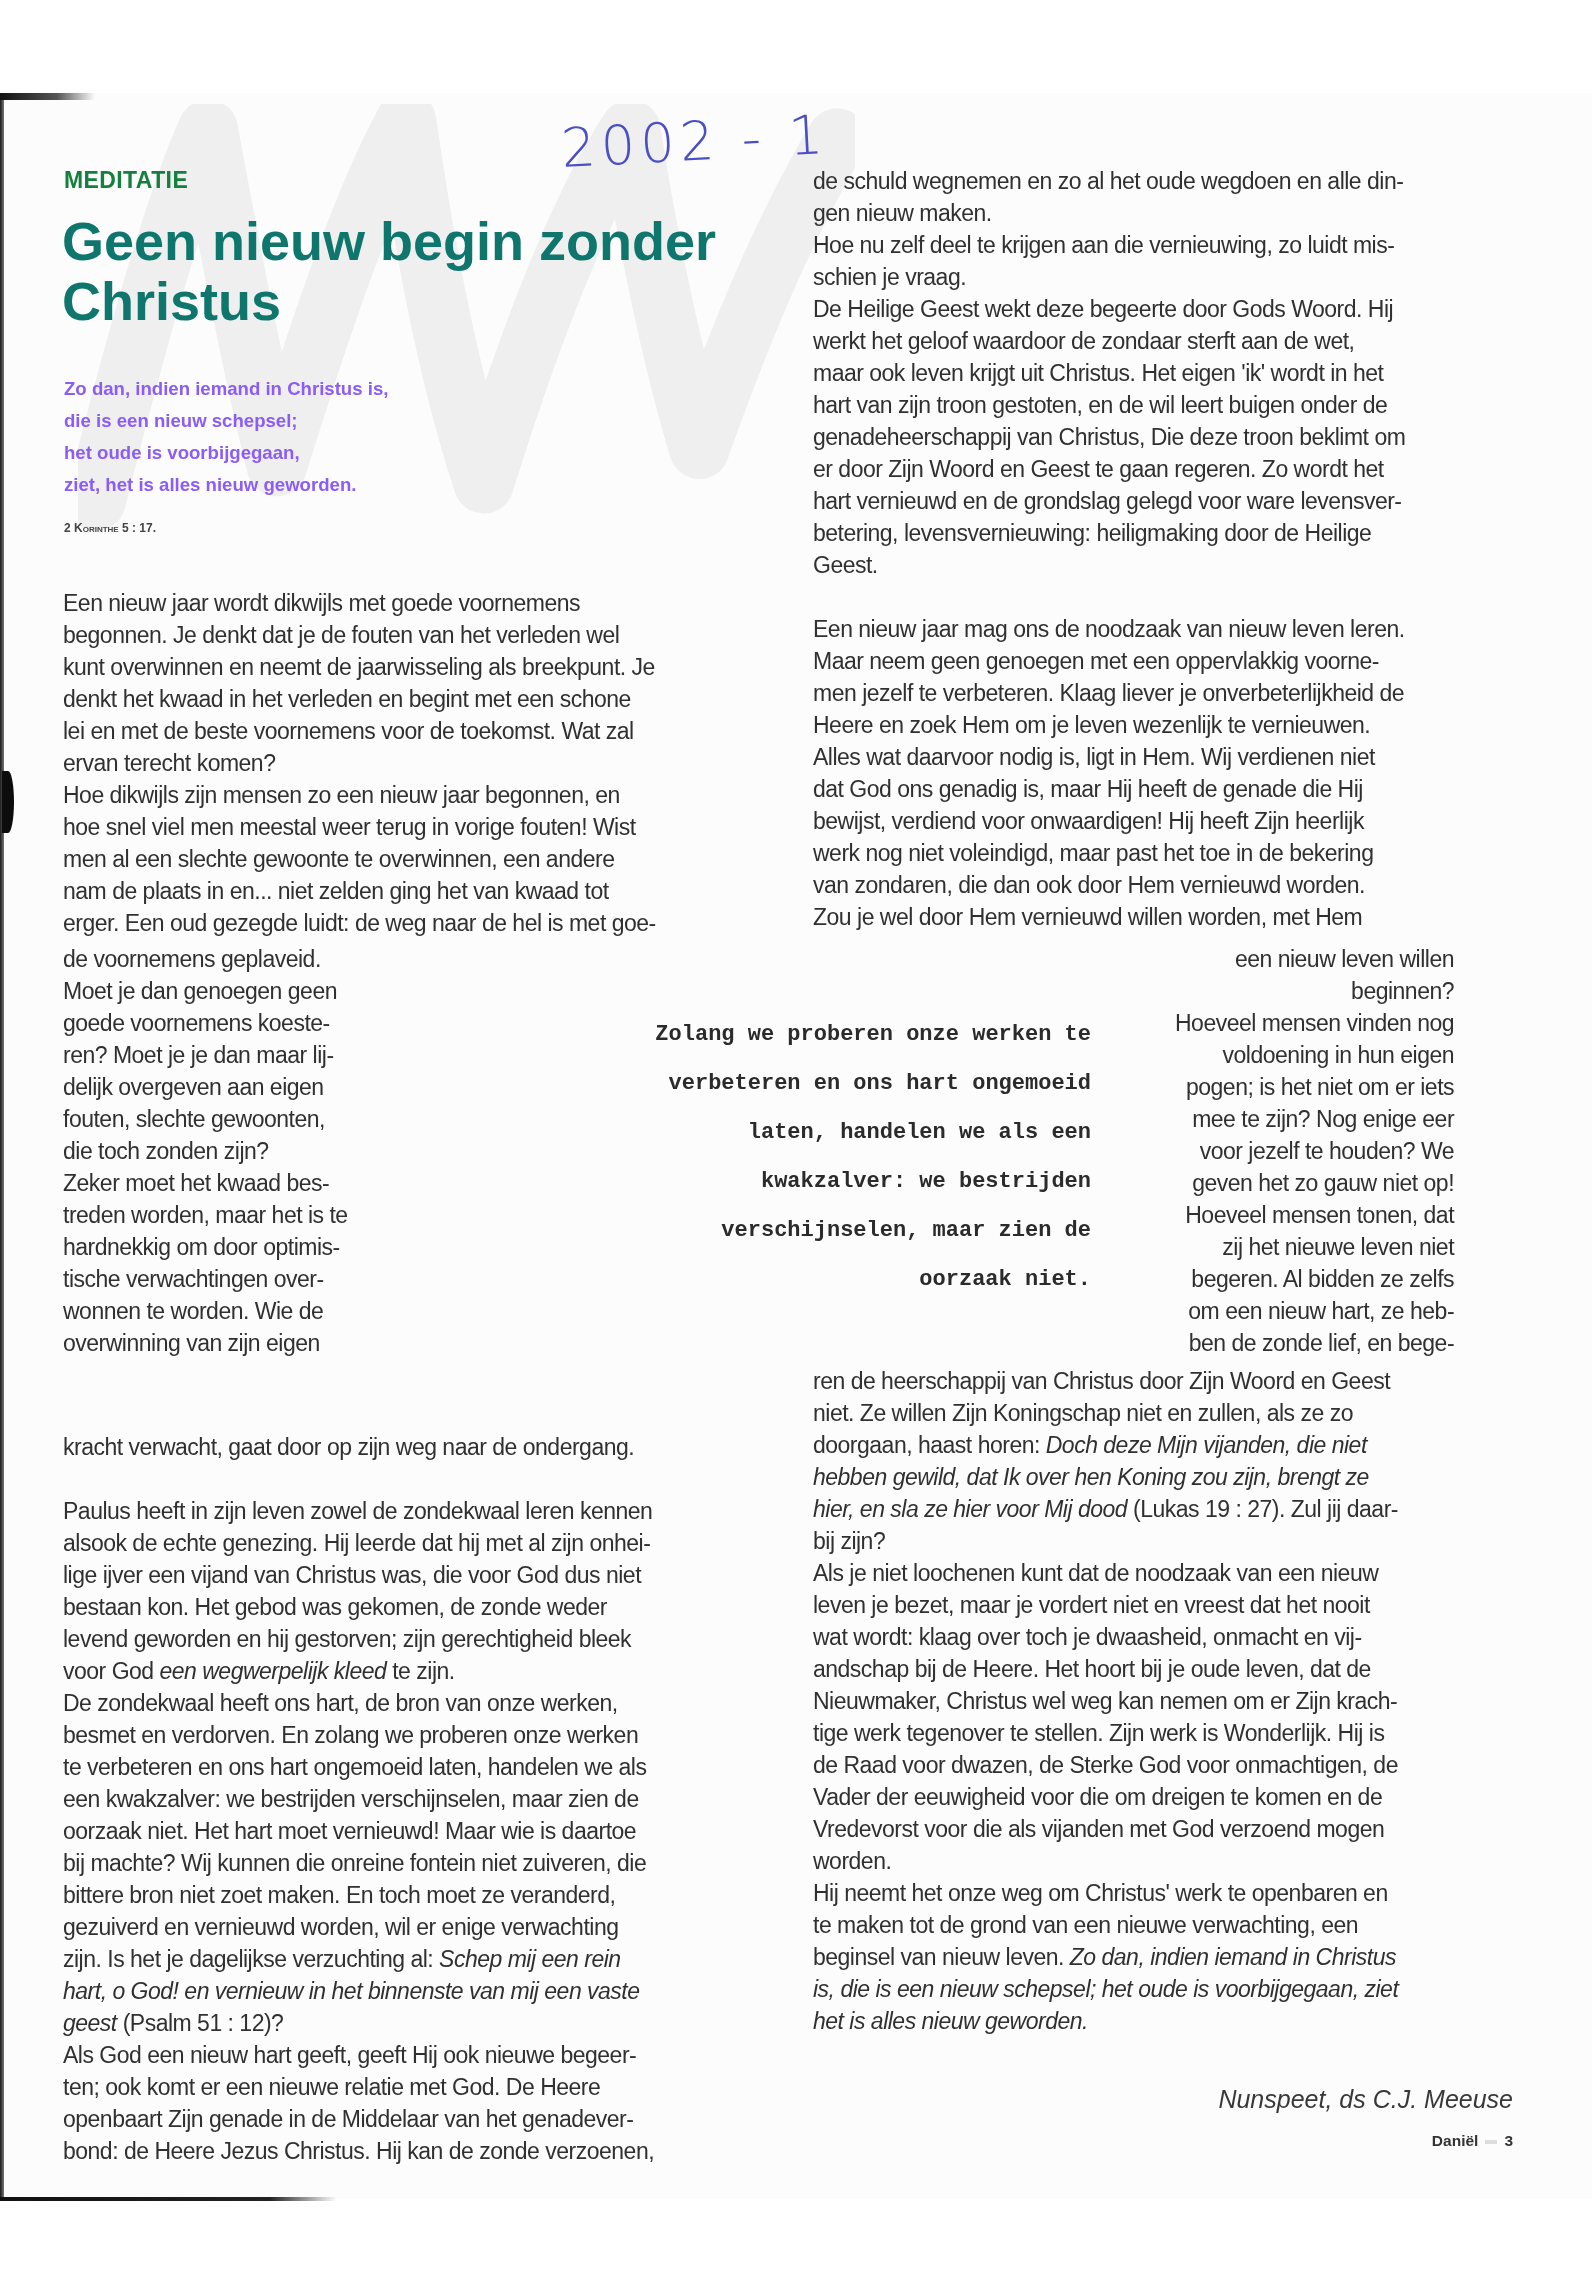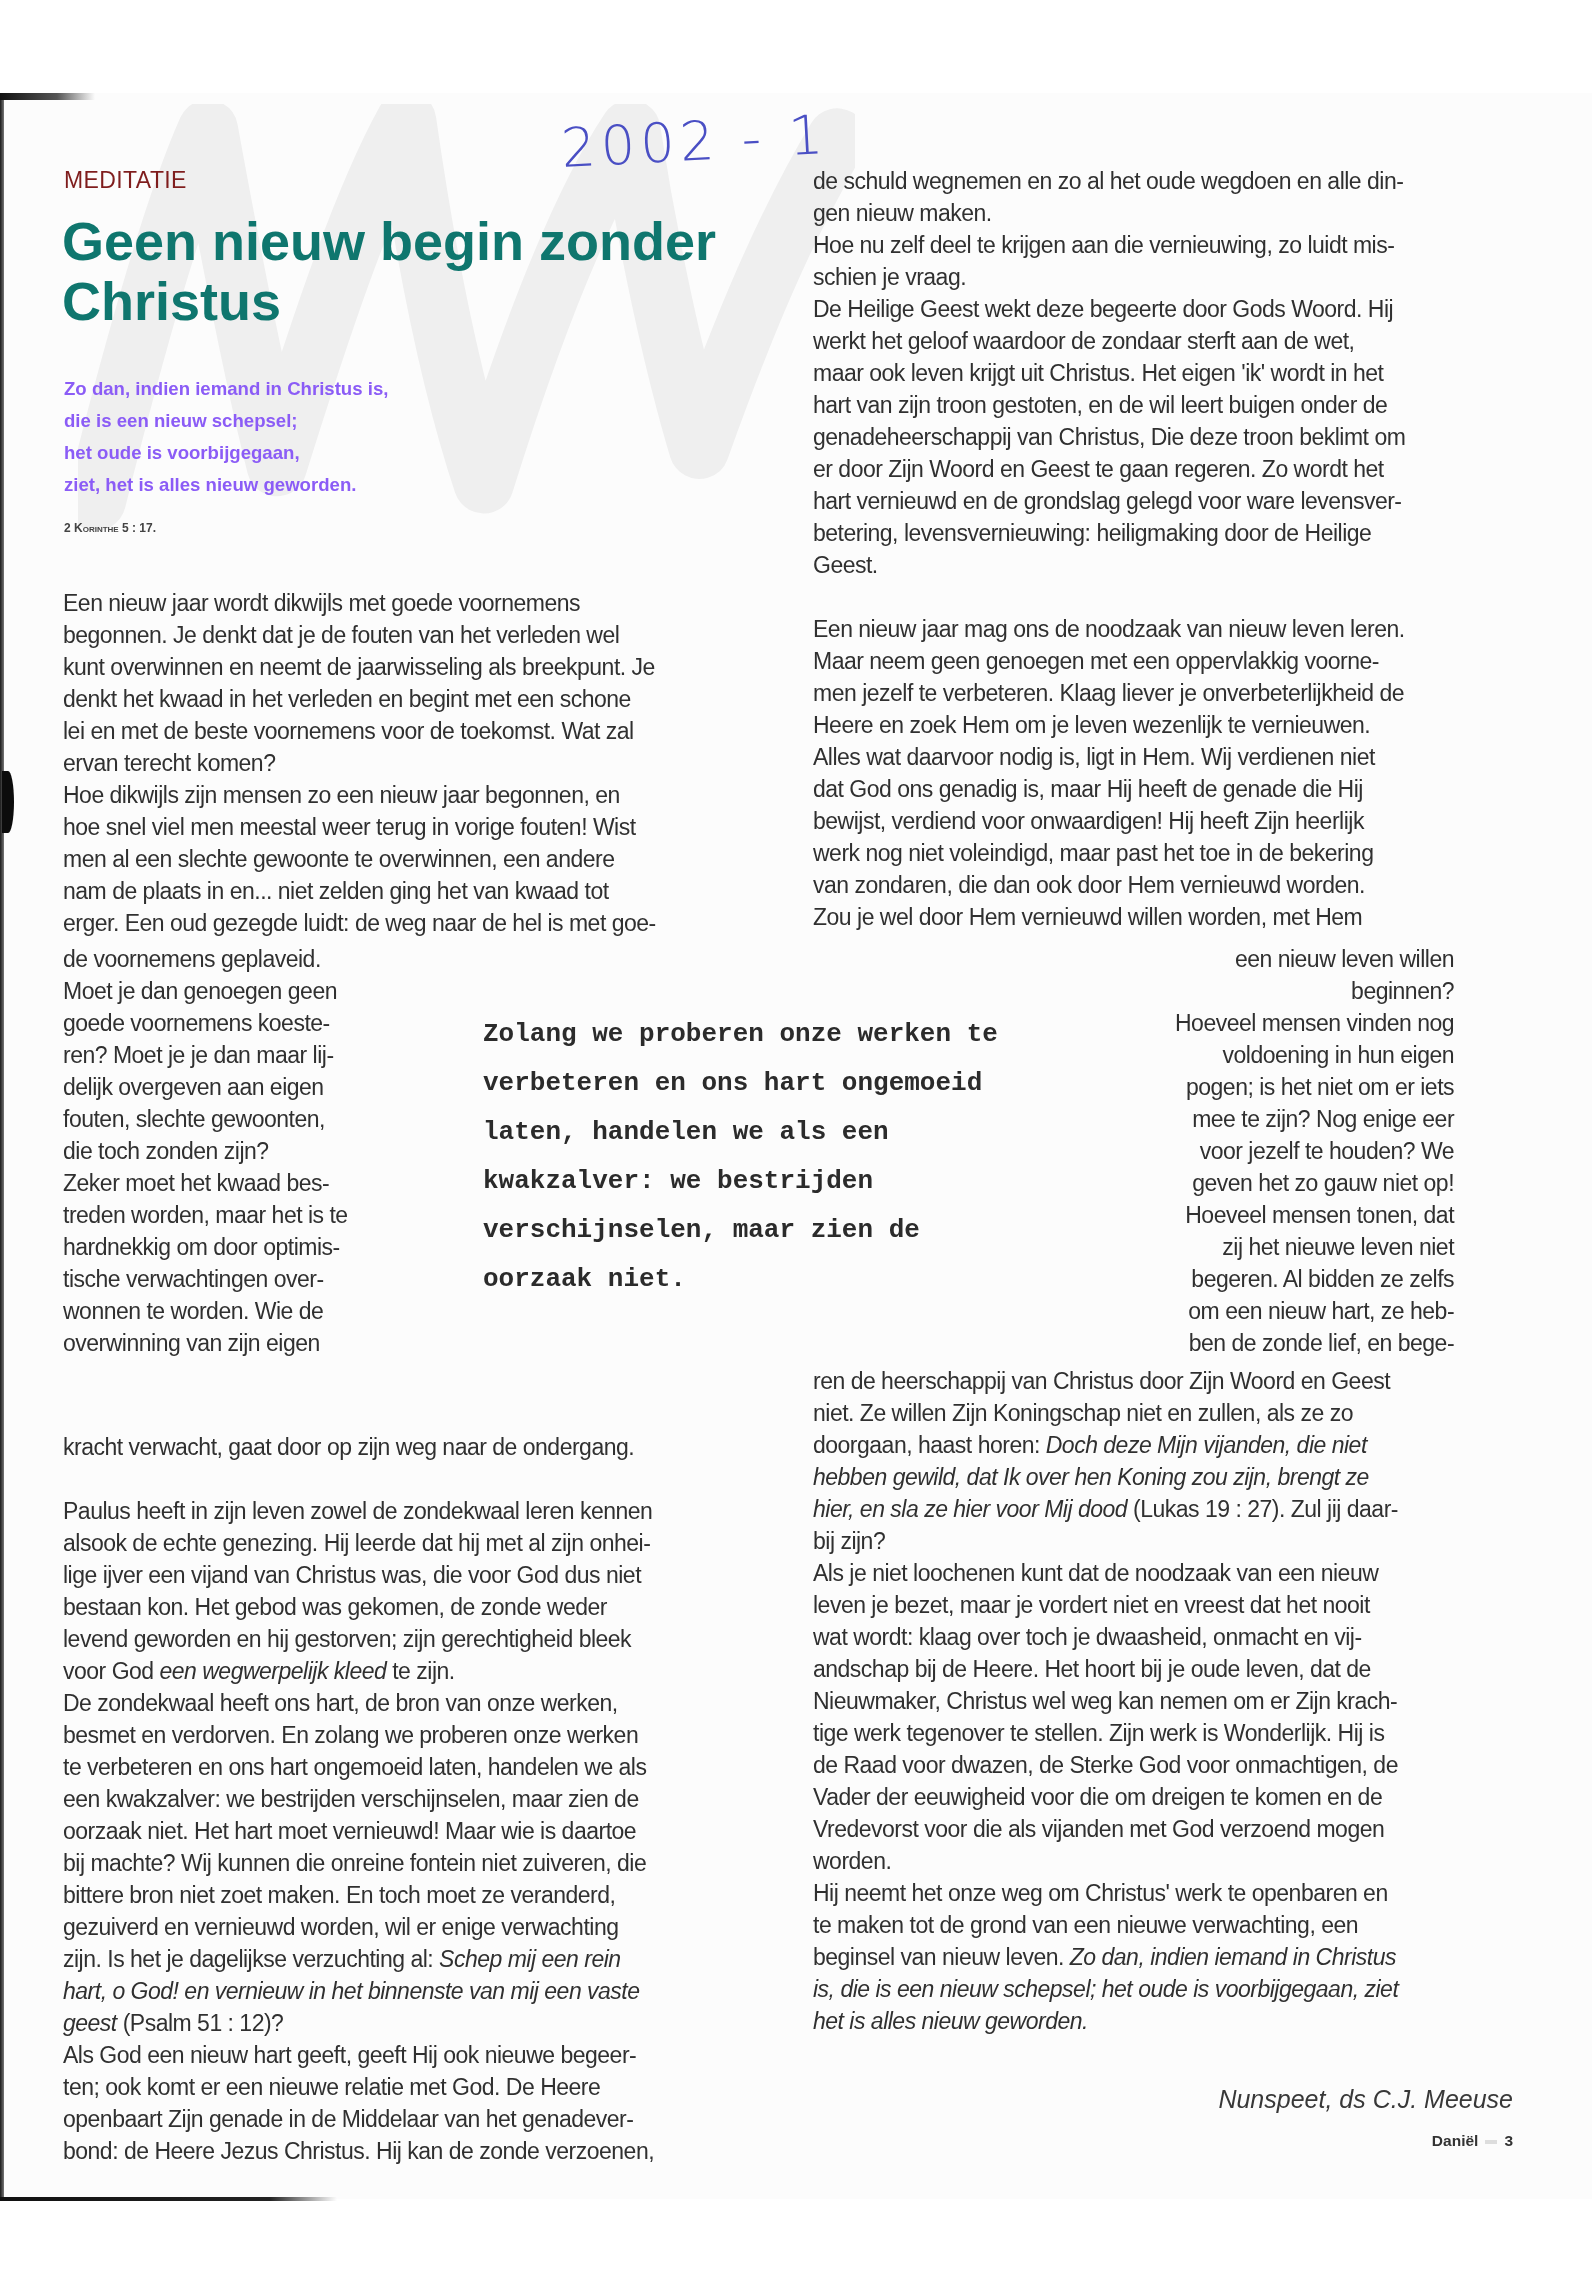--- a/index.html
+++ b/index.html
@@ -10,31 +10,31 @@
                background: linear-gradient(to right, #1a1a1a, #777); }
   .edge-top { position: absolute; left: 0; top: 93px; width: 95px; height: 7px;
               background: linear-gradient(to right, #111 0%, #555 60%, rgba(255,255,255,0) 100%); }
   .edge-bottom { position: absolute; left: 0; top: 2197px; width: 337px; height: 3.5px;
                  background: linear-gradient(to right, #111 0%, #222 80%, rgba(255,255,255,0) 100%); }
   .binding-mark { position: absolute; left: 1.7px; top: 771px; width: 12px; height: 62px;
                   background: #0c0c0c; border-radius: 0 50% 50% 0; }
   .watermark { position: absolute; left: 78px; top: 104px; width: 777px; height: 431px; pointer-events: none; }
   .handwritten { position: absolute; left: 561px; top: 110px; font-family: "DejaVu Sans", sans-serif;
                  font-size: 54px; color: #4a4fc4; letter-spacing: 5.2px; transform: rotate(-3deg); font-weight: 300; }
-  .section-label { position: absolute; left: 64px; top: 167px; font-size: 23px; font-weight: normal; color: #7f1d1d; letter-spacing: 0.4px; }
+  .section-label { position: absolute; left: 64px; top: 167px; font-size: 23px; font-weight: bold; color: #15803d; letter-spacing: 0.4px; }
   .title { position: absolute; left: 62px; top: 211px; font-size: 54px; font-weight: bold; color: #0f766e; line-height: 60px; margin: 0; }
   .epigraph { position: absolute; left: 64px; top: 373px; font-size: 18.6px; font-weight: bold; color: #8b5cf6; line-height: 32px; }
   .epigraph div { white-space: nowrap; }
   .reference { position: absolute; left: 64px; top: 521px; font-size: 12px; font-weight: bold; color: #444; font-variant: small-caps; }
   .col { position: absolute; font-size: 23px; line-height: 32px; color: #303030; letter-spacing: -0.5px; }
   .col .ln { white-space: nowrap; height: 32px; }
   .col .gap { height: 32px; }
   .col i { font-style: italic; }
-  .pullquote { position: absolute; left: 483px; top: 1010px; width: 608px; text-align: left;
-               font-family: "Liberation Mono", "DejaVu Sans Mono", monospace; font-size: 26px; font-weight: bold;
+  .pullquote { position: absolute; left: 483px; top: 1010px; width: 608px; text-align: right;
+               font-family: "Liberation Mono", "DejaVu Sans Mono", monospace; font-size: 22px; font-weight: bold;
                line-height: 49px; color: #2b2b2b; }
   .pullquote div { white-space: nowrap; }
   .signature { position: absolute; right: 79px; top: 2085px; font-size: 25px; font-style: italic; color: #383838; }
   .footer { position: absolute; right: 79px; top: 2132px; font-size: 15.5px; font-weight: bold; color: #333; }
   .footer .sep { display: inline-block; width: 12px; height: 4.3px; background: #ddd; margin: 0 7px; vertical-align: middle; }
 </style>
 </head>
 <body>
 
 <div class="page"></div>

